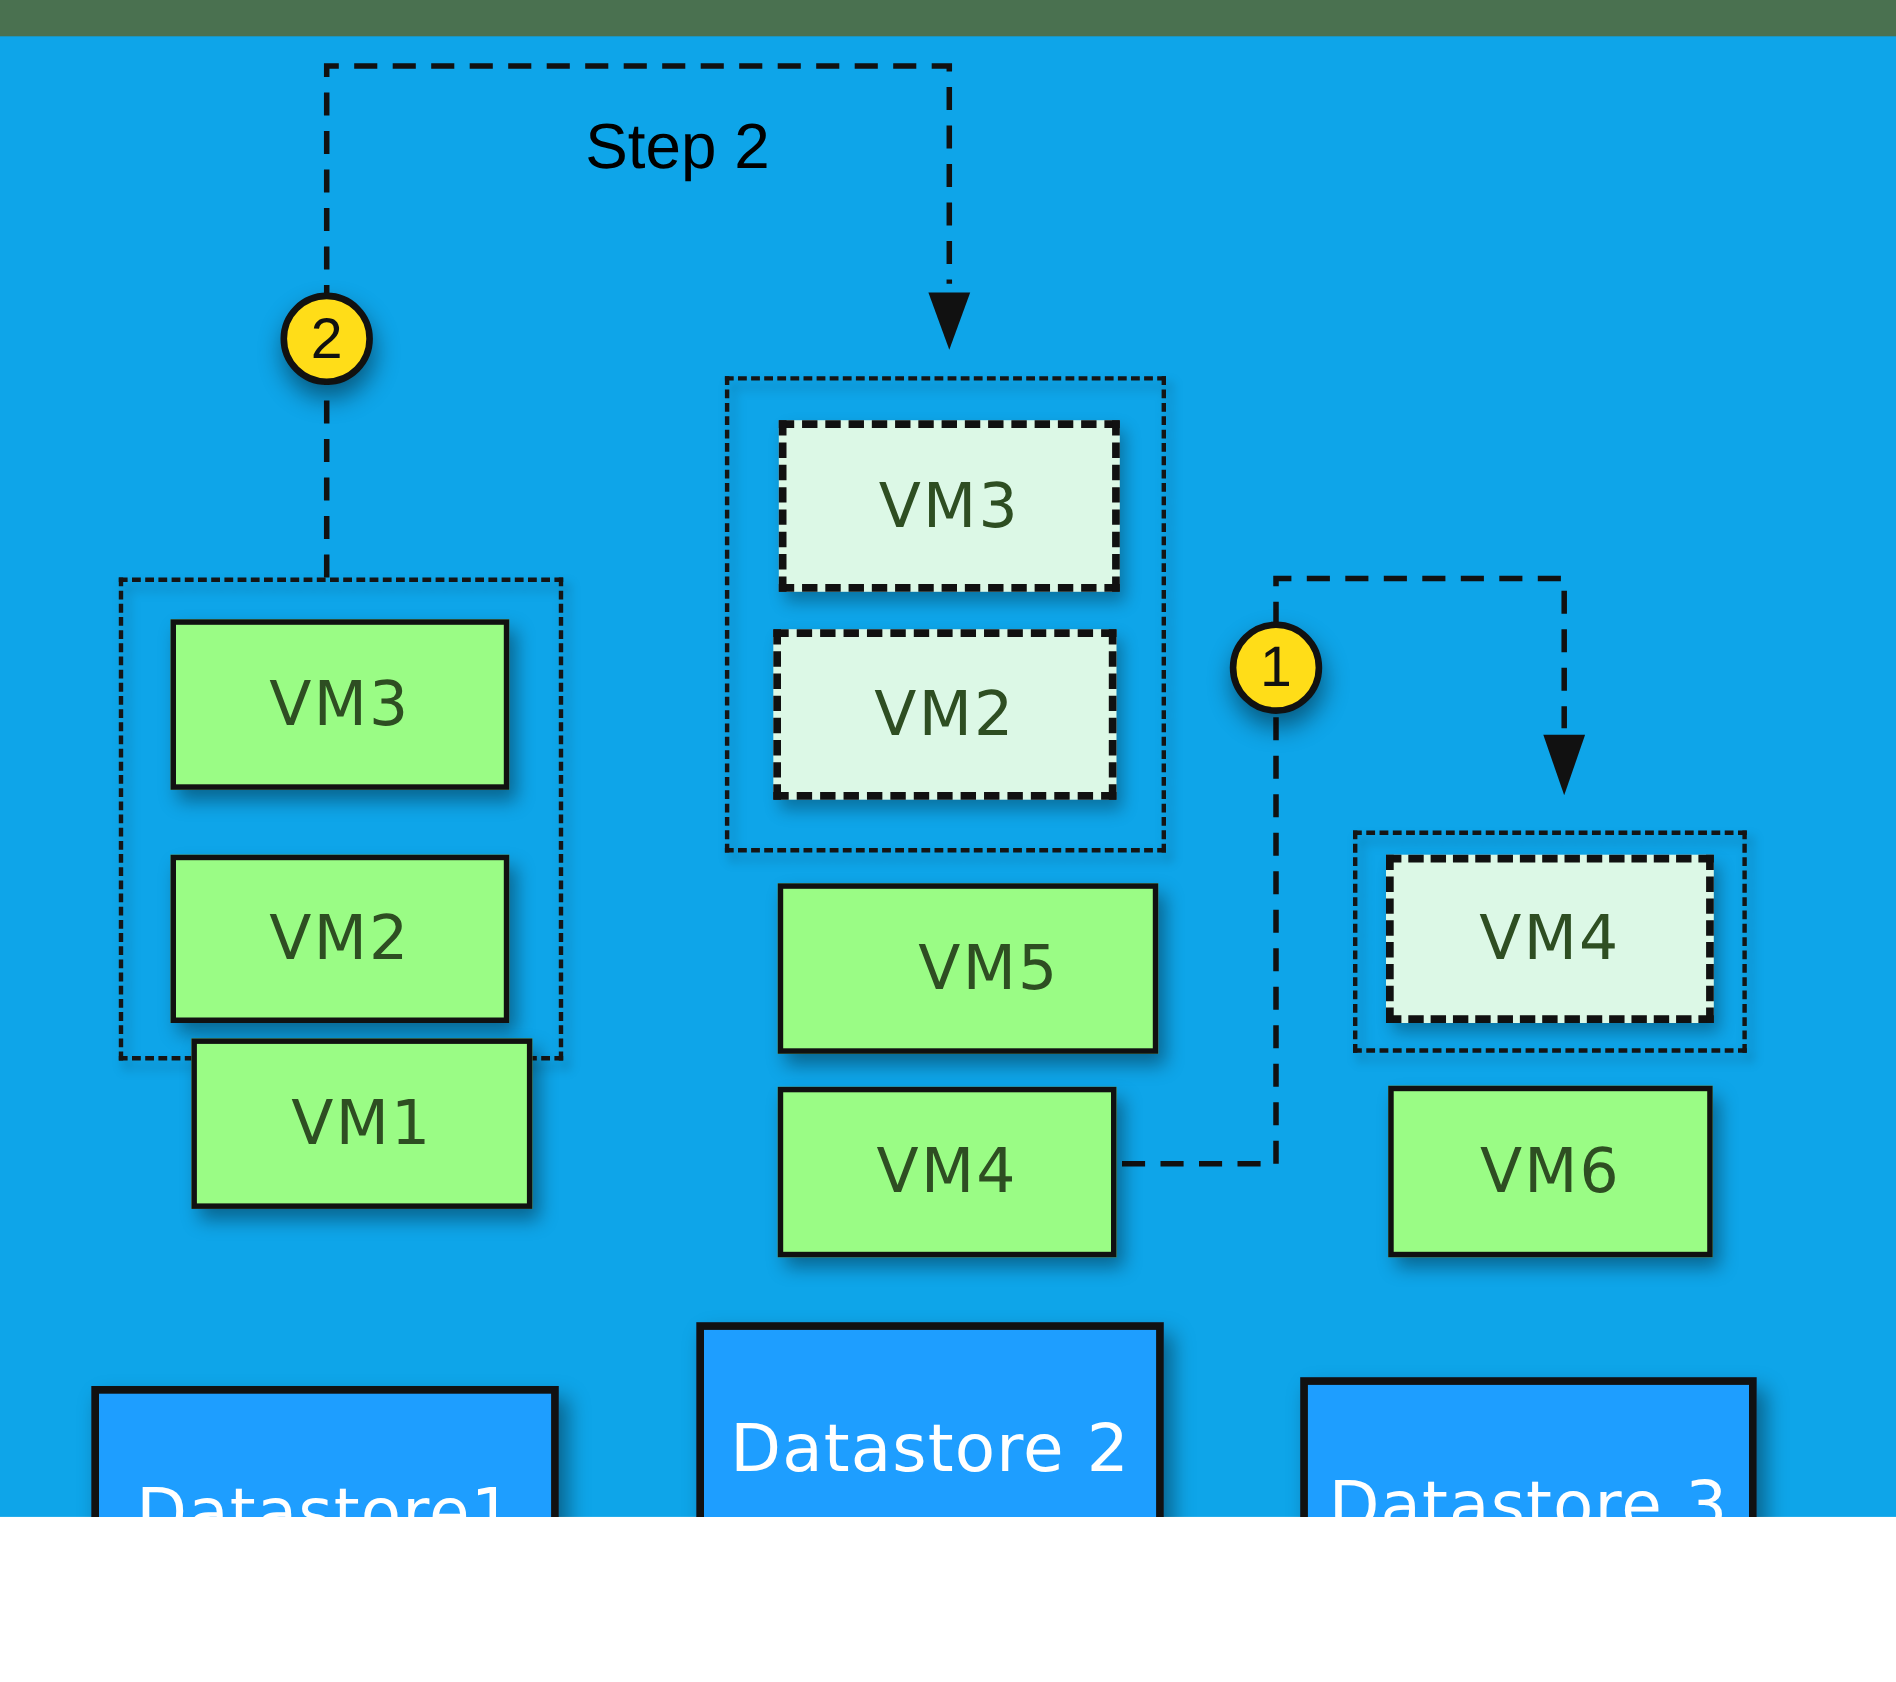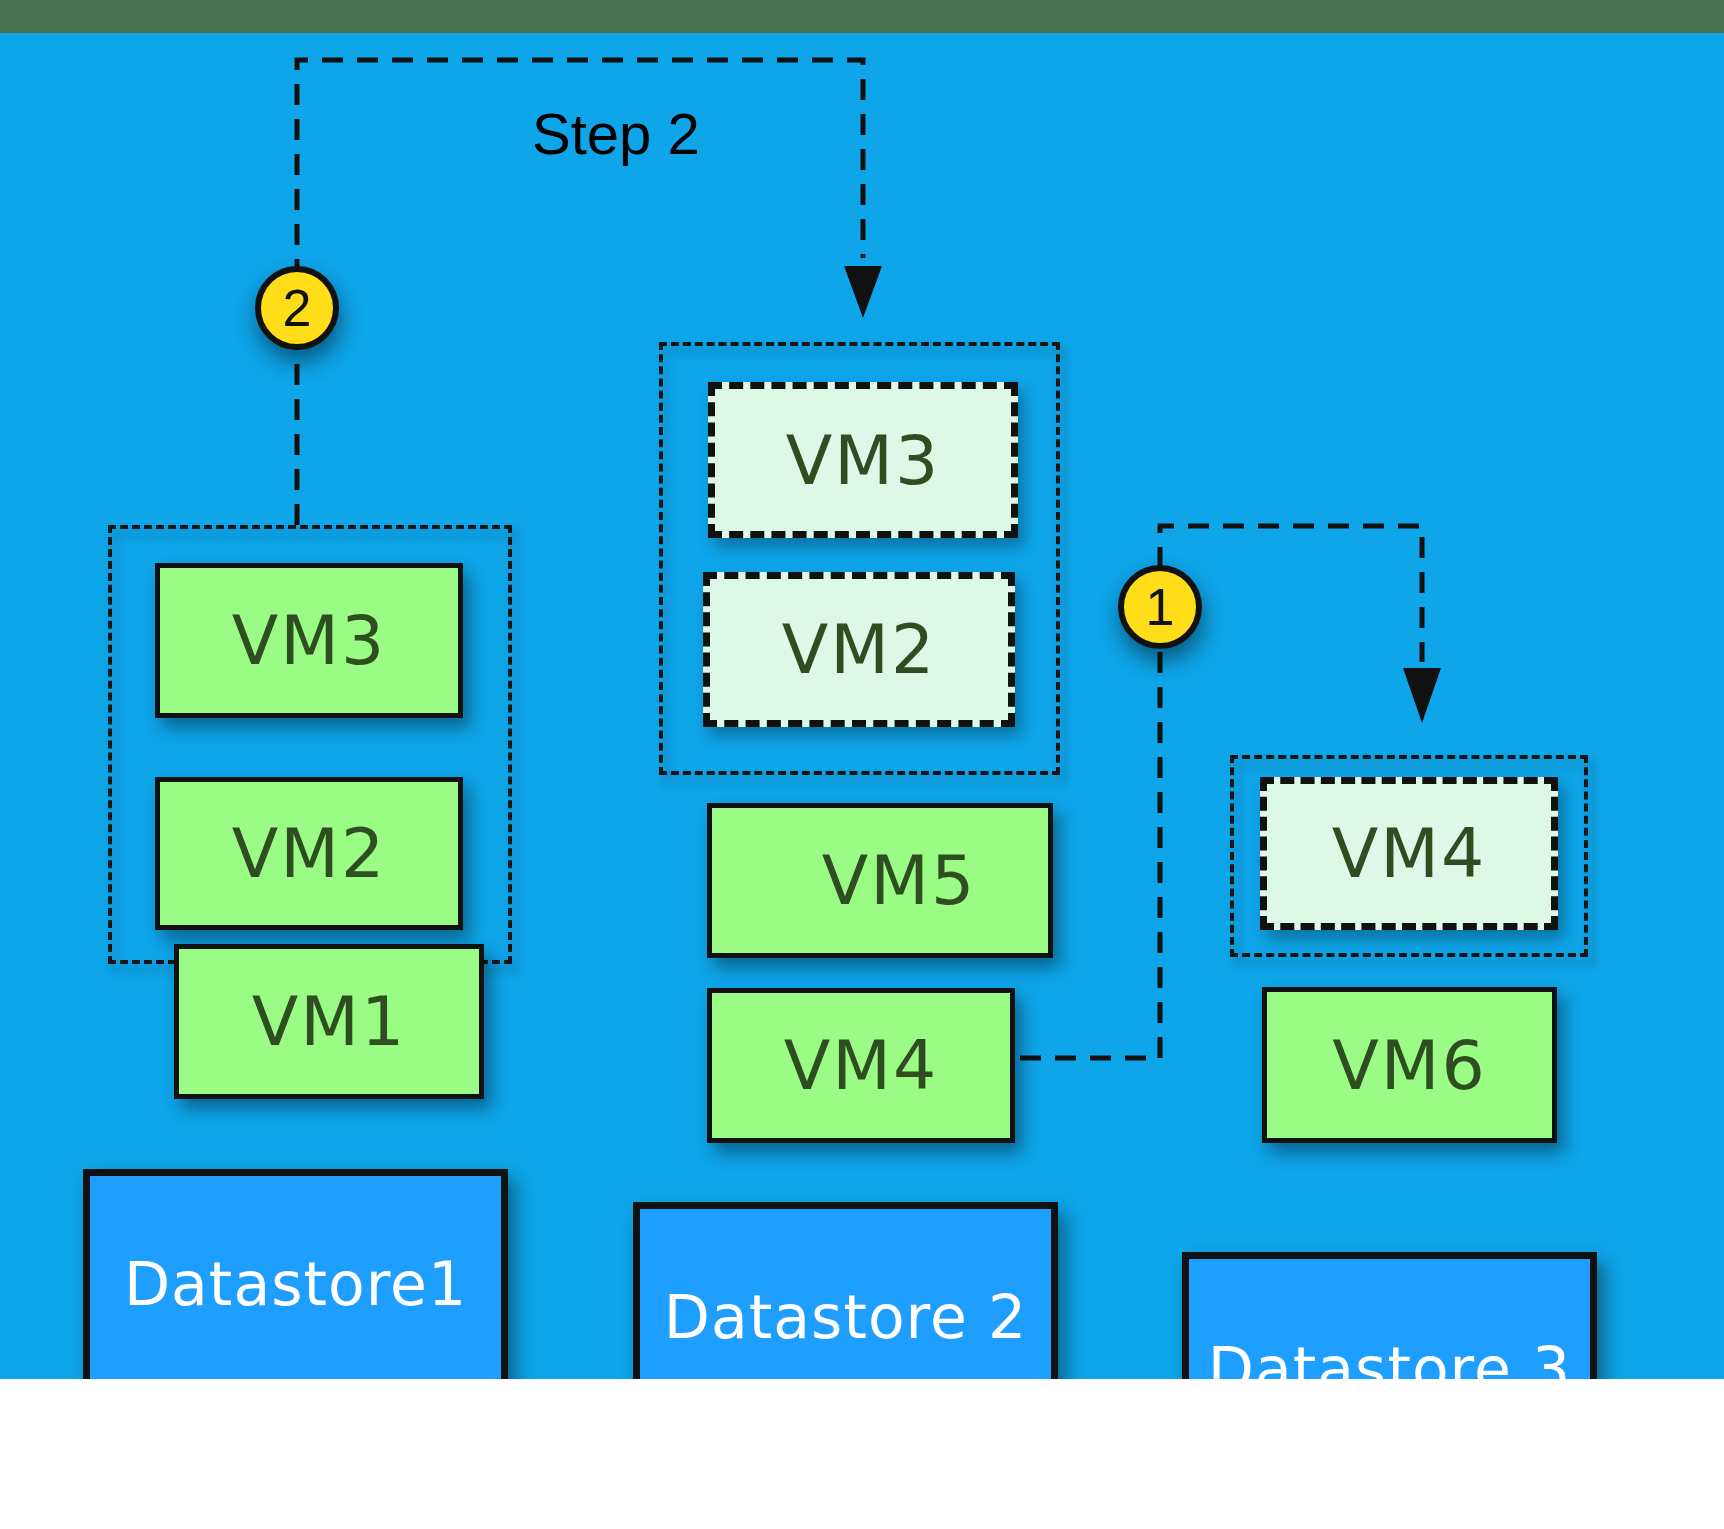--- a/index.html
+++ b/index.html
@@ -42,21 +42,21 @@
     background: transparent;
   }
   .vm {
     position: absolute;
     display: flex;
     align-items: center;
     justify-content: center;
     background: #9afc85;
     border: 5px solid #111111;
     color: #2e4e22;
-    font-size: 68px;
+    font-size: 56px;
     letter-spacing: 2px;
     z-index: 3;
     box-shadow: 7px 10px 16px rgba(0,0,0,0.38);
   }
   .vm.ghost {
     background: #dcf8e6;
     border: 7px dashed #111111;
     box-shadow: 6px 9px 14px rgba(0,0,0,0.30);
   }
   .datastore {
@@ -116,21 +116,21 @@
     <span>2</span>
   </div>
   <div class="badge" style="left:1118px; top:565px;">
     <span>1</span>
   </div>
 
   <div class="group-box" style="left:108px; top:525px; width:396px; height:431px;"></div>
   <div class="vm" style="left:155px; top:563px; width:298px; height:145px;">VM3</div>
   <div class="vm" style="left:155px; top:777px; width:298px; height:143px;">VM2</div>
   <div class="vm" style="left:153px; top:944px; width:300px; height:145px;margin-left:21px;">VM1</div>
-  <div class="datastore" style="left:83px; top:1169px; width:411px; height:216px;">Datastore1</div>
+  <div class="datastore" style="left:83px; top:1260px; width:411px; height:216px;">Datastore1</div>
 
   <div class="group-box" style="left:659px; top:342px; width:393px; height:425px;"></div>
   <div class="vm ghost" style="left:708px; top:382px; width:296px; height:142px;">VM3</div>
   <div class="vm ghost" style="left:703px; top:572px; width:298px; height:141px;">VM2</div>
   <div class="vm" style="left:707px; top:803px; width:298px; height:145px;padding-left:38px;">VM5</div>
   <div class="vm" style="left:707px; top:988px; width:298px; height:145px;">VM4</div>
   <div class="datastore" style="left:633px; top:1202px; width:411px; height:216px;">Datastore 2</div>
 
   <div class="group-box" style="left:1230px; top:755px; width:350px; height:194px;"></div>
   <div class="vm ghost" style="left:1260px; top:777px; width:284px; height:139px;">VM4</div>

